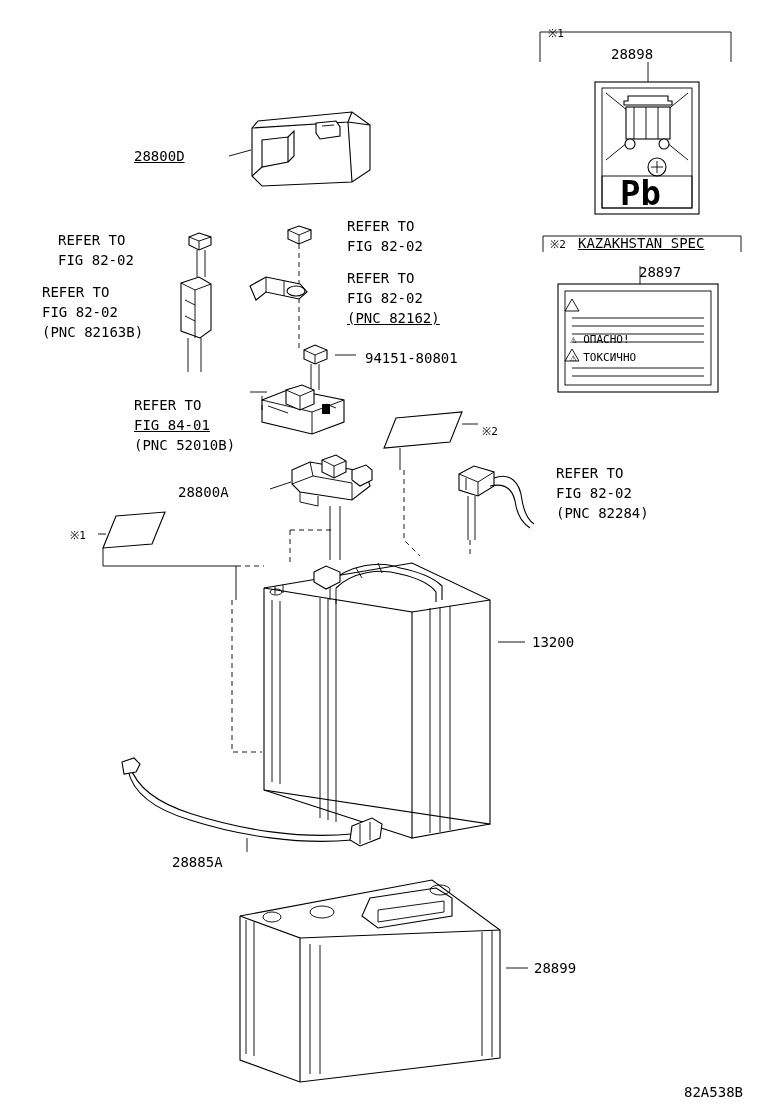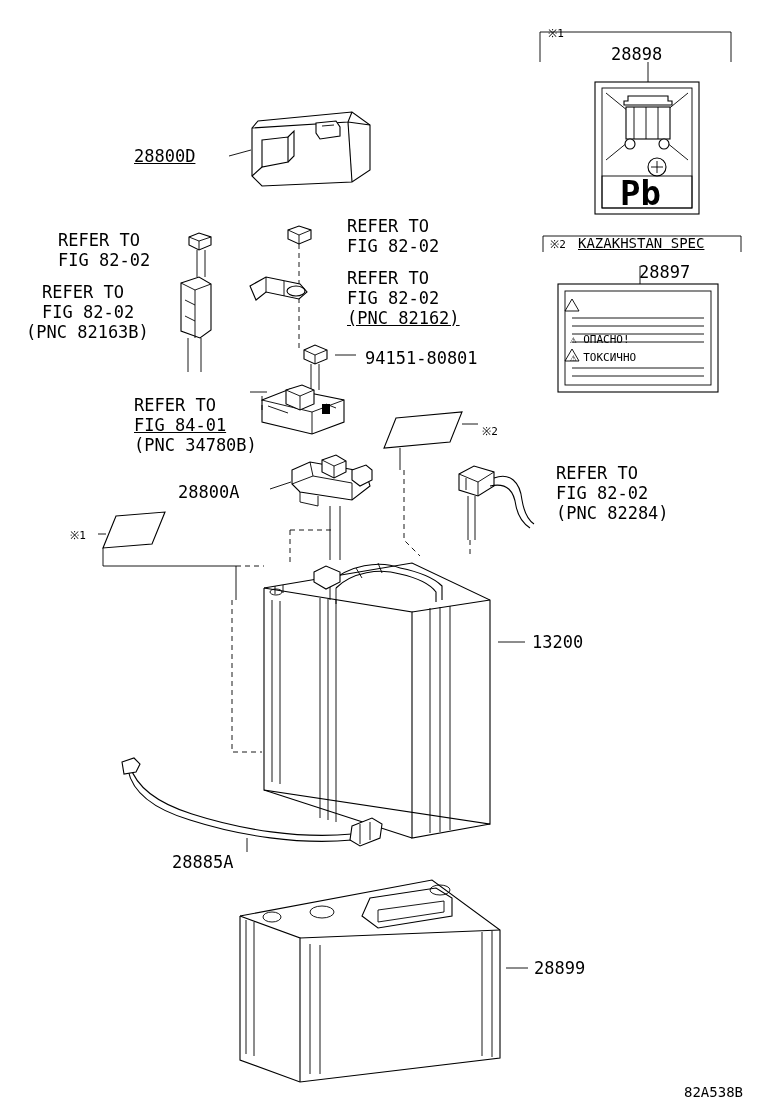--- a/index.html
+++ b/index.html
@@ -11,21 +11,21 @@
     position: relative;
     width: 760px;
     height: 1112px;
     background: #ffffff;
     font-family: "DejaVu Sans Mono", "Liberation Mono", monospace;
     overflow: hidden;
   }
   .lbl {
     position: absolute;
     font-family: "DejaVu Sans Mono", "Liberation Mono", monospace;
-    font-size: 17px;
+    font-size: 14px;
     color: #000000;
     white-space: pre;
     line-height: 20px;
     letter-spacing: 0px;
   }
   .lbl.small {
     font-size: 14px;
   }
   .lbl.tiny {
     font-size: 11px;
@@ -263,34 +263,34 @@
   <div class="lbl small" style="left:578px; top:233px;text-decoration:underline;">KAZAKHSTAN SPEC</div>
   <div class="lbl" style="left:613px; top:262px;margin-left:26px;">28897</div>
   <div class="lbl tiny" style="left:570px; top:298px;margin-top:32px;">⚠ ОПАСНО!</div>
   <div class="lbl tiny" style="left:570px; top:348px;">⚠ ТОКСИЧНО</div>
 
   <div class="lbl" style="left:58px; top:230px;">REFER TO</div>
   <div class="lbl" style="left:58px; top:250px;">FIG 82-02</div>
 
   <div class="lbl" style="left:42px; top:282px;">REFER TO</div>
   <div class="lbl" style="left:42px; top:302px;">FIG 82-02</div>
-  <div class="lbl" style="left:26px; top:322px;">(PNC 82163B)</div>
+  <div class="lbl" style="left:42px; top:322px;">(PNC 82163B)</div>
 
   <div class="lbl" style="left:347px; top:216px;">REFER TO</div>
   <div class="lbl" style="left:347px; top:236px;">FIG 82-02</div>
 
   <div class="lbl" style="left:347px; top:268px;">REFER TO</div>
   <div class="lbl" style="left:347px; top:288px;">FIG 82-02</div>
   <div class="lbl" style="left:347px; top:308px;text-decoration:underline;">(PNC 82162)</div>
 
   <div class="lbl" style="left:365px; top:348px;">94151-80801</div>
 
   <div class="lbl" style="left:134px; top:395px;">REFER TO</div>
   <div class="lbl" style="left:134px; top:415px;text-decoration:underline;">FIG 84-01</div>
-  <div class="lbl" style="left:134px; top:435px;">(PNC 34780B)</div>
+  <div class="lbl" style="left:134px; top:435px;">(PNC 52010B)</div>
 
   <div class="lbl" style="left:178px; top:482px;">28800A</div>
 
   <div class="lbl tiny" style="left:482px; top:422px;">※2</div>
   <div class="lbl tiny" style="left:70px; top:526px;">※1</div>
 
   <div class="lbl" style="left:556px; top:463px;">REFER TO</div>
   <div class="lbl" style="left:556px; top:483px;">FIG 82-02</div>
   <div class="lbl" style="left:556px; top:503px;">(PNC 82284)</div>
 

